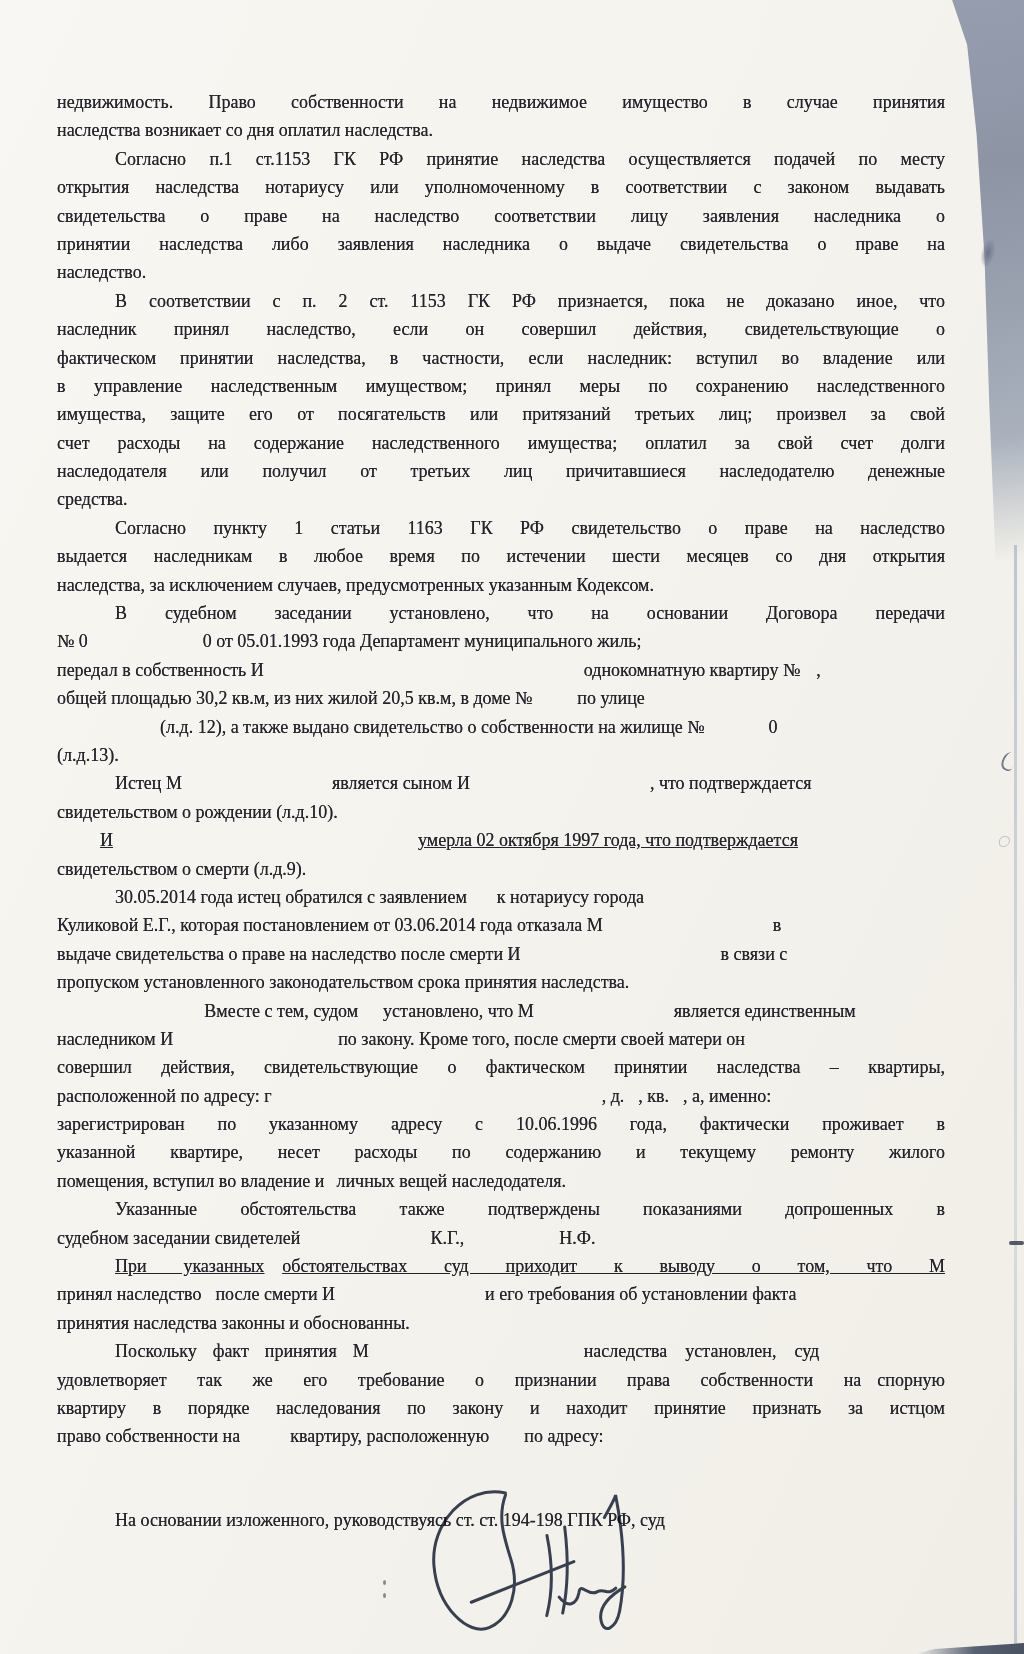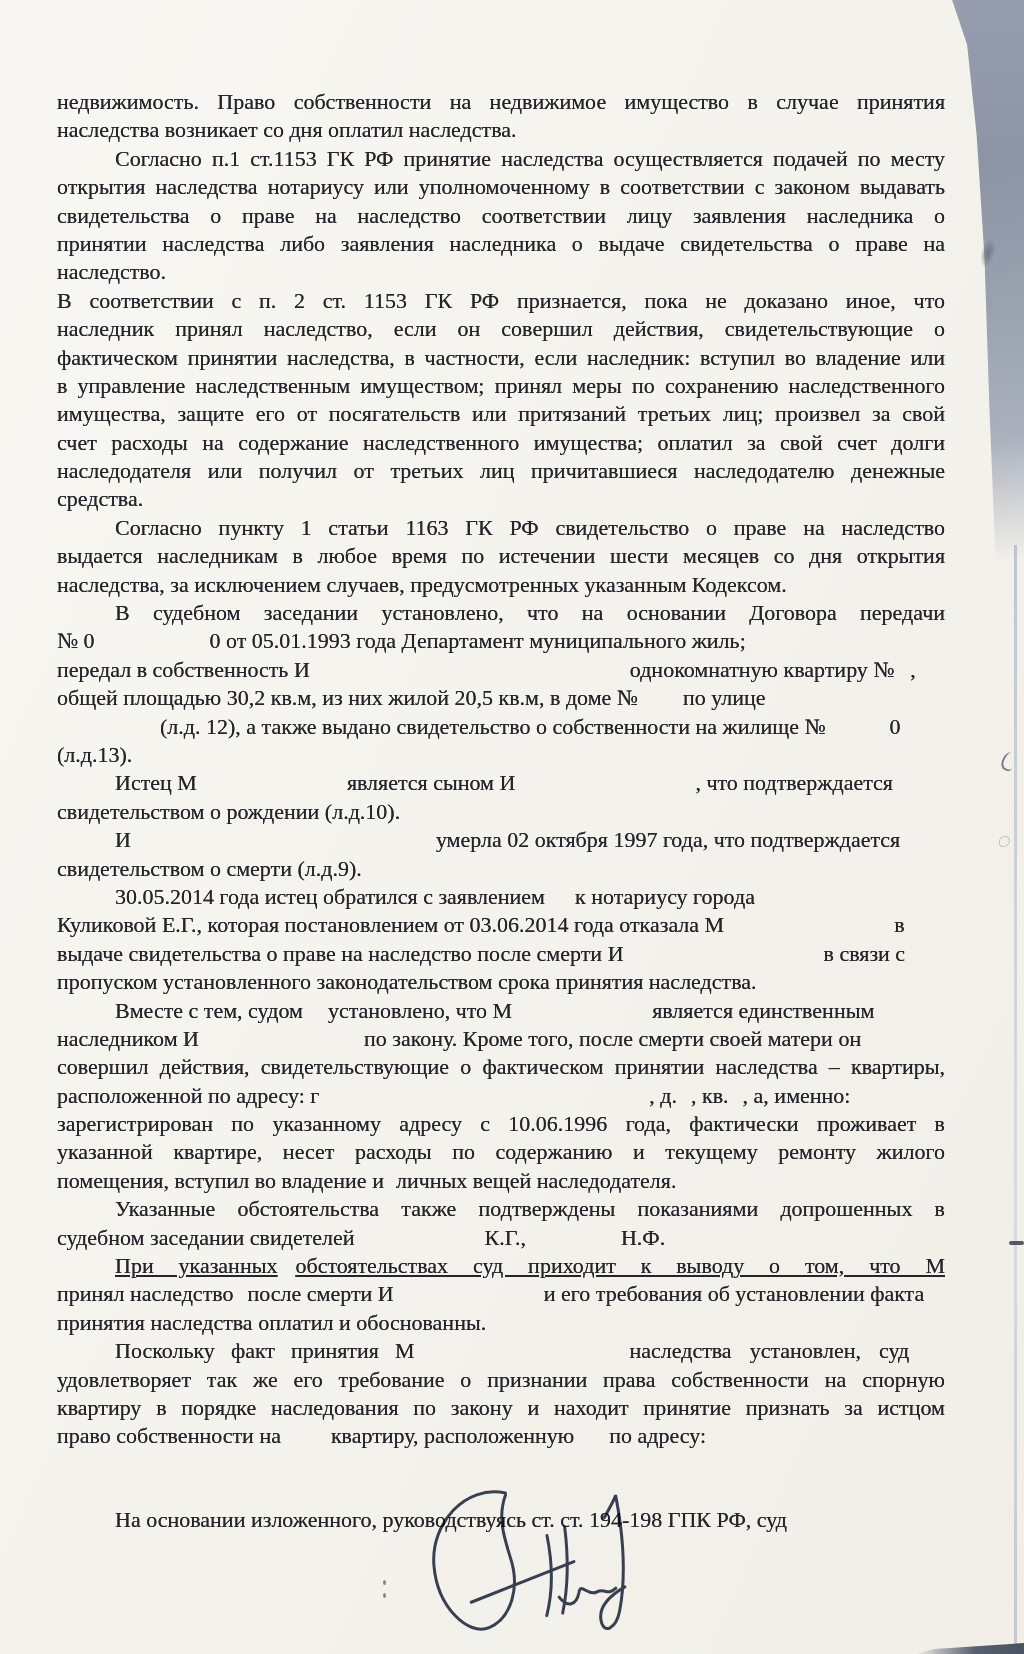--- a/index.html
+++ b/index.html
@@ -5,21 +5,21 @@
   html,body{margin:0;padding:0;background:#f5f3ee;}
   .page{
     position:relative;
     width:1024px;height:1654px;
     background:linear-gradient(115deg,#f8f7f3 0%,#f4f2ec 55%,#f0eee7 100%);
     overflow:hidden;
     font-family:"Liberation Serif","DejaVu Serif",serif;
   }
   .text-block{
     position:absolute;left:57px;top:88px;width:888px;
-    font-size:22px;color:#24242b;
+    font-size:18px;color:#24242b;
     text-shadow:0 0 0.6px rgba(36,36,43,.85);
   }
   .line{line-height:28.4px;height:28.4px;white-space:normal;}
   .line.just{text-align:justify;text-align-last:justify;}
   .line.left{text-align:left;}
   .gap{display:inline-block;height:1px;vertical-align:baseline;}
   
   .edge-band{
     position:absolute;left:945px;top:0;width:79px;height:560px;
     background:linear-gradient(172deg,#959daf 0%,#8d95a5 30%,#9aa2b0 55%,#aab1bd 78%,rgba(170,177,189,0) 100%);
@@ -63,57 +63,57 @@
 <div class="page">
 
   <div class="text-block">
       <div class="line just">недвижимость. Право собственности на недвижимое имущество в случае принятия</div>
       <div class="line left">наследства возникает со дня оплатил наследства.</div>
       <div class="line just" style="margin-left: 58px;">Согласно п.1 ст.1153 ГК РФ принятие наследства осуществляется подачей по месту</div>
       <div class="line just">открытия наследства нотариусу или уполномоченному в соответствии с законом выдавать</div>
       <div class="line just">свидетельства о праве на наследство соответствии лицу заявления наследника о</div>
       <div class="line just">принятии наследства либо заявления наследника о выдаче свидетельства о праве на</div>
       <div class="line left">наследство.</div>
-      <div class="line just" style="">В соответствии с п. 2 ст. 1153 ГК РФ признается, пока не доказано иное, что</div>
+      <div class="line just" style="margin-left: 58px;">В соответствии с п. 2 ст. 1153 ГК РФ признается, пока не доказано иное, что</div>
       <div class="line just">наследник принял наследство, если он совершил действия, свидетельствующие о</div>
       <div class="line just">фактическом принятии наследства, в частности, если наследник: вступил во владение или</div>
       <div class="line just">в управление наследственным имуществом; принял меры по сохранению наследственного</div>
       <div class="line just">имущества, защите его от посягательств или притязаний третьих лиц; произвел за свой</div>
       <div class="line just">счет расходы на содержание наследственного имущества; оплатил за свой счет долги</div>
       <div class="line just">наследодателя или получил от третьих лиц причитавшиеся наследодателю денежные</div>
       <div class="line left">средства.</div>
       <div class="line just" style="margin-left: 58px;">Согласно пункту 1 статьи 1163 ГК РФ свидетельство о праве на наследство</div>
       <div class="line just">выдается наследникам в любое время по истечении шести месяцев со дня открытия</div>
       <div class="line left">наследства, за исключением случаев, предусмотренных указанным Кодексом.</div>
       <div class="line just" style="margin-left: 58px;">В судебном заседании установлено, что на основании Договора передачи</div>
       <div class="line left">№ 0<span class="gap" style="width: 115px;"></span>0 от 05.01.1993 года Департамент муниципального жиль;</div>
       <div class="line left">передал в собственность И<span class="gap" style="width: 320px;"></span>однокомнатную квартиру №<span class="gap" style="width: 16px;"></span>,</div>
       <div class="line left">общей площадью 30,2 кв.м, из них жилой 20,5 кв.м, в доме №<span class="gap" style="width: 45px;"></span>по улице</div>
       <div class="line left" style="margin-left: 103px;">(л.д. 12), а также выдано свидетельство о собственности на жилище №<span class="gap" style="width: 64px;"></span>0</div>
       <div class="line left">(л.д.13).</div>
       <div class="line left" style="margin-left: 58px;">Истец М<span class="gap" style="width: 150px;"></span>является сыном И<span class="gap" style="width: 180px;"></span>, что подтверждается</div>
       <div class="line left">свидетельством о рождении (л.д.10).</div>
-      <div class="line left" style="margin-left: 58px;">И<span class="gap" style="width: 305px;"></span>умерла 02 октября 1997 года, что подтверждается</div>
+      <div class="line left" style="margin-left: 43px; text-decoration: underline;">И<span class="gap" style="width: 305px;"></span>умерла 02 октября 1997 года, что подтверждается</div>
       <div class="line left">свидетельством о смерти (л.д.9).</div>
       <div class="line left" style="margin-left: 58px;">30.05.2014 года истец обратился с заявлением<span class="gap" style="width: 30px;"></span>к нотариусу города</div>
       <div class="line left">Куликовой Е.Г., которая постановлением от 03.06.2014 года отказала М<span class="gap" style="width: 170px;"></span>в</div>
       <div class="line left">выдаче свидетельства о праве на наследство после смерти И<span class="gap" style="width: 200px;"></span>в связи с</div>
       <div class="line left">пропуском установленного законодательством срока принятия наследства.</div>
-      <div class="line left" style="margin-left: 58px;">Вместе с тем, судом<span class="gap" style="width: 25px;"></span>установлено, что М<span class="gap" style="width: 140px;"></span>является единственным</div>
+      <div class="line left" style="margin-left: 58px; text-align: center;">Вместе с тем, судом<span class="gap" style="width: 25px;"></span>установлено, что М<span class="gap" style="width: 140px;"></span>является единственным</div>
       <div class="line left">наследником И<span class="gap" style="width: 165px;"></span>по закону. Кроме того, после смерти своей матери он</div>
       <div class="line just">совершил действия, свидетельствующие о фактическом принятии наследства – квартиры,</div>
       <div class="line left">расположенной по адресу: г<span class="gap" style="width: 330px;"></span>, д.<span class="gap" style="width: 14px;"></span>, кв.<span class="gap" style="width: 14px;"></span>, а, именно:</div>
       <div class="line just">зарегистрирован по указанному адресу с 10.06.1996 года, фактически проживает в</div>
       <div class="line just">указанной квартире, несет расходы по содержанию и текущему ремонту жилого</div>
       <div class="line left">помещения, вступил во владение и<span class="gap" style="width: 12px;"></span>личных вещей наследодателя.</div>
       <div class="line just" style="margin-left: 58px;">Указанные обстоятельства также подтверждены показаниями допрошенных в</div>
       <div class="line left">судебном заседании свидетелей<span class="gap" style="width: 130px;"></span>К.Г.,<span class="gap" style="width: 95px;"></span>Н.Ф.</div>
       <div class="line just" style="margin-left: 58px; text-decoration: underline;">При указанных<span class="gap" style="width: 18px;"></span>обстоятельствах суд приходит к выводу о том, что М</div>
       <div class="line left">принял наследство<span class="gap" style="width: 14px;"></span>после смерти И<span class="gap" style="width: 150px;"></span>и его требования об установлении факта</div>
-      <div class="line left">принятия наследства оплатил и обоснованны.</div>
+      <div class="line left">принятия наследства законны и обоснованны.</div>
       <div class="line left" style="margin-left: 58px;">Поскольку<span class="gap" style="width: 16px;"></span>факт<span class="gap" style="width: 16px;"></span>принятия<span class="gap" style="width: 16px;"></span>М<span class="gap" style="width: 215px;"></span>наследства<span class="gap" style="width: 18px;"></span>установлен,<span class="gap" style="width: 18px;"></span>суд</div>
       <div class="line just">удовлетворяет так же его требование о признании права собственности на<span class="gap" style="width: 16px;"></span>спорную</div>
       <div class="line just">квартиру в порядке наследования по закону и находит принятие признать за истцом</div>
       <div class="line left">право собственности на<span class="gap" style="width: 50px;"></span>квартиру, расположенную<span class="gap" style="width: 35px;"></span>по адресу:</div>
       <div class="line left" style="margin-left: 58px; margin-top: 55px;">На основании изложенного, руководствуясь ст. ст. 194-198 ГПК РФ, суд</div>
     </div>
 
   <svg class="signature" width="230" height="175" viewBox="0 0 230 175" fill="none">
     <g stroke="#2a3349" stroke-width="3" stroke-linecap="round" fill="none" opacity="0.92">
       <path d="M 88 14 C 48 4, 12 42, 14 84 C 16 126, 46 156, 67 148 C 90 139, 99 108, 91 80 C 85 58, 79 38, 88 16"></path>

